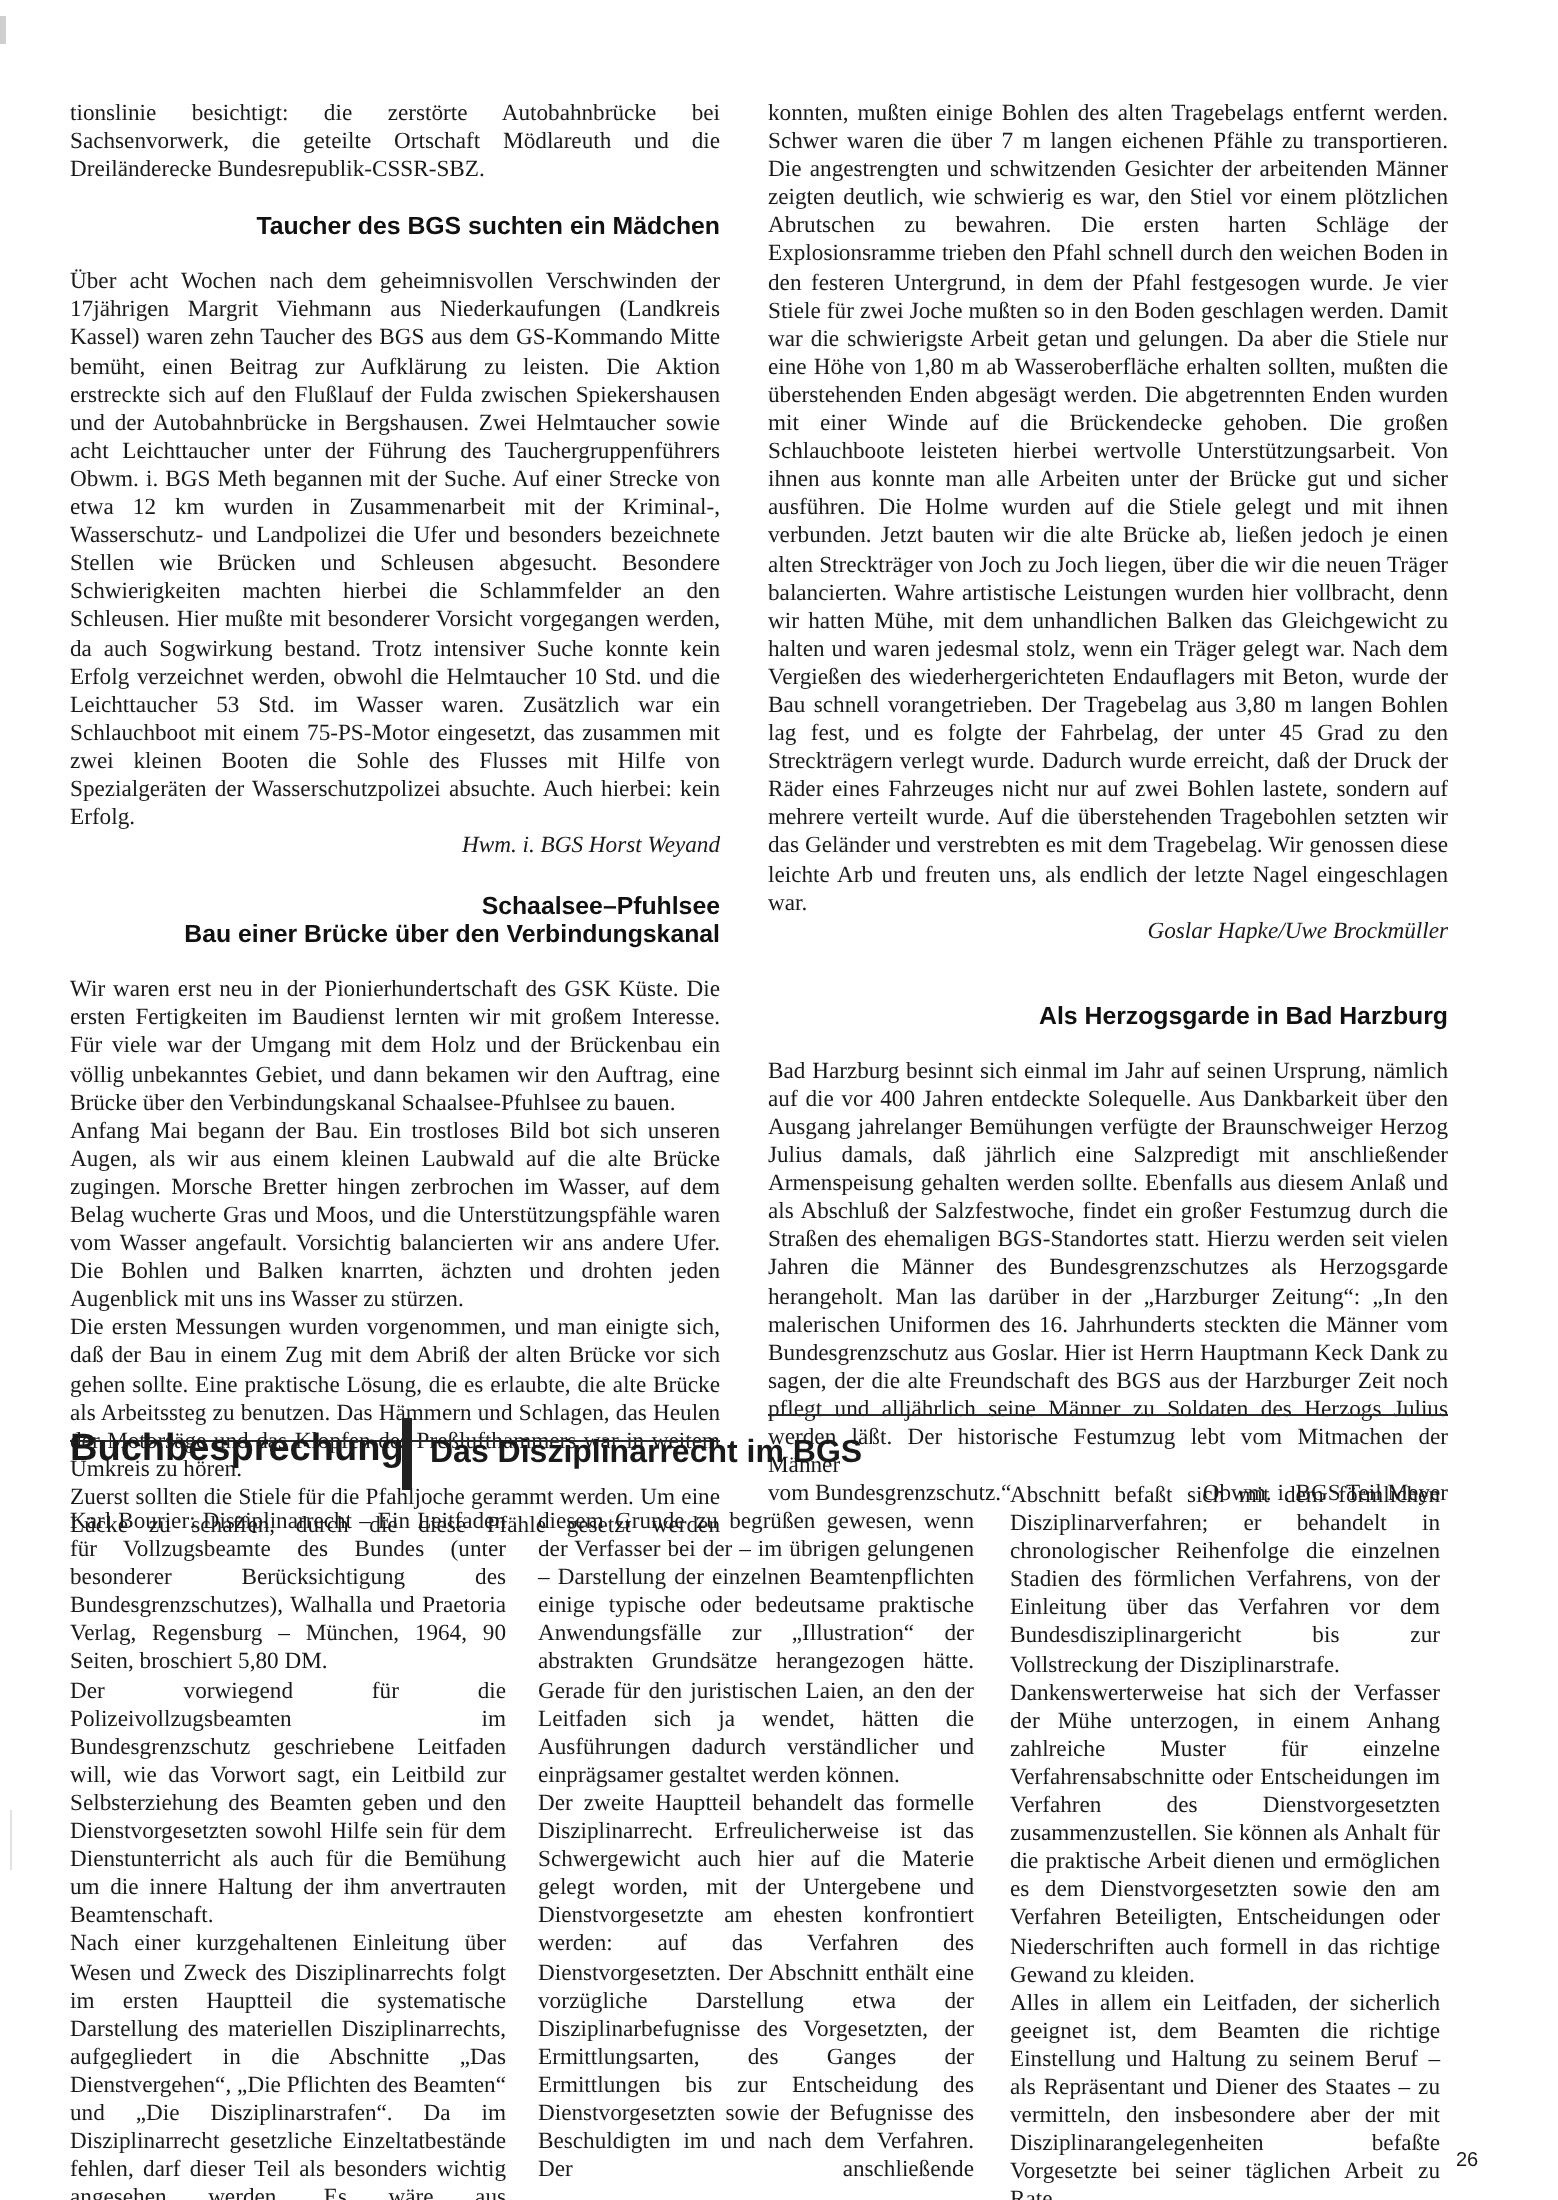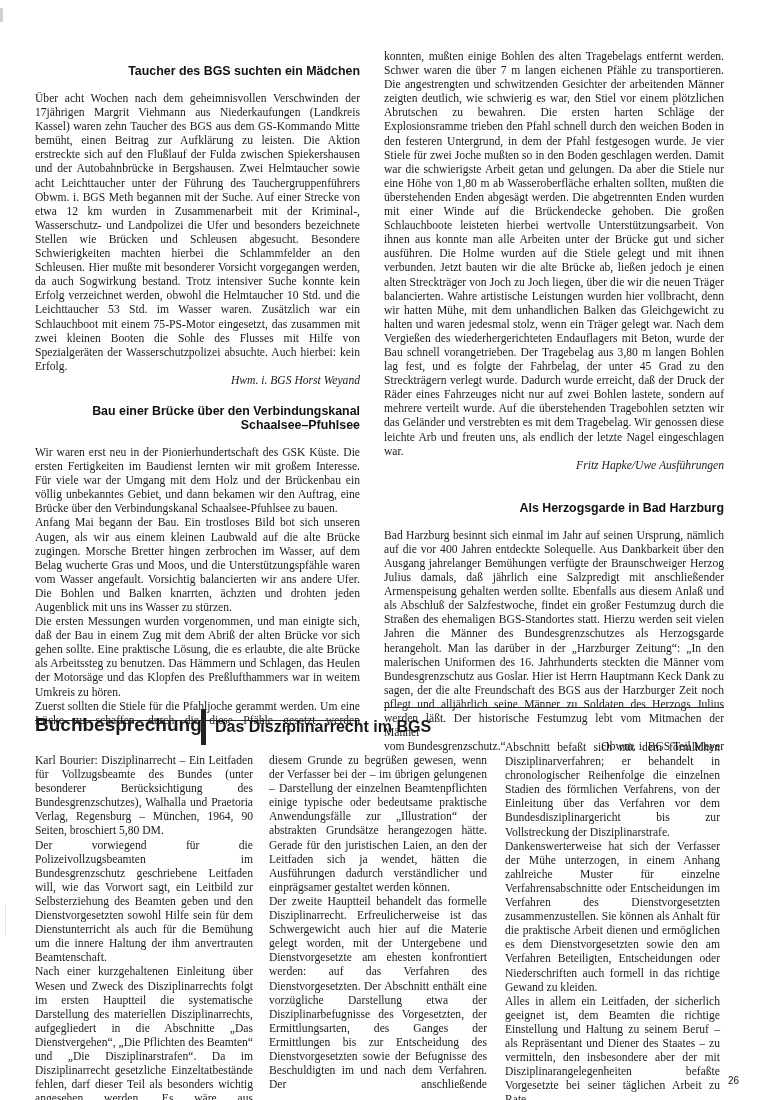--- a/index.html
+++ b/index.html
@@ -31,38 +31,39 @@
 </style>
 </head>
 <body>
 
 <div class="page">
 
   <div class="scan-speck" style="left:0;top:8px;width:3px;height:14px;"></div>
   <div class="scan-speck" style="left:5px;top:905px;width:1px;height:30px;background:#e2e2e2;"></div>
 
   <div class="col col-left">
+    <p>tionslinie besichtigt: die zerstörte Autobahnbrücke bei Sachsenvorwerk, die geteilte Ortschaft Mödlareuth und die Dreiländerecke Bundesrepublik-CSSR-SBZ.</p>
     <div class="gap-s"></div>
     <div class="h">Taucher des BGS suchten ein Mädchen</div>
     <div class="gap-s"></div>
     <p>Über acht Wochen nach dem geheimnisvollen Verschwinden der 17jährigen Margrit Viehmann aus Niederkaufungen (Landkreis Kassel) waren zehn Taucher des BGS aus dem GS-Kommando Mitte bemüht, einen Beitrag zur Aufklärung zu leisten. Die Aktion erstreckte sich auf den Flußlauf der Fulda zwischen Spiekershausen und der Autobahnbrücke in Bergshausen. Zwei Helmtaucher sowie acht Leichttaucher unter der Führung des Tauchergruppenführers Obwm. i. BGS Meth begannen mit der Suche. Auf einer Strecke von etwa 12 km wurden in Zusammenarbeit mit der Kriminal-, Wasserschutz- und Landpolizei die Ufer und besonders bezeichnete Stellen wie Brücken und Schleusen abgesucht. Besondere Schwierigkeiten machten hierbei die Schlammfelder an den Schleusen. Hier mußte mit besonderer Vorsicht vorgegangen werden, da auch Sogwirkung bestand. Trotz intensiver Suche konnte kein Erfolg verzeichnet werden, obwohl die Helmtaucher 10 Std. und die Leichttaucher 53 Std. im Wasser waren. Zusätzlich war ein Schlauchboot mit einem 75-PS-Motor eingesetzt, das zusammen mit zwei kleinen Booten die Sohle des Flusses mit Hilfe von Spezialgeräten der Wasserschutzpolizei absuchte. Auch hierbei: kein Erfolg.</p>
     <p class="sig">Hwm. i. BGS Horst Weyand</p>
     <div class="gap-m"></div>
+    <div class="h">Schaalsee–Pfuhlsee</div>
     <div class="h">Bau einer Brücke über den Verbindungskanal</div>
-    <div class="h">Schaalsee–Pfuhlsee</div>
     <div class="gap-s"></div>
     <p>Wir waren erst neu in der Pionierhundertschaft des GSK Küste. Die ersten Fertigkeiten im Baudienst lernten wir mit großem Interesse. Für viele war der Umgang mit dem Holz und der Brückenbau ein völlig unbekanntes Gebiet, und dann bekamen wir den Auftrag, eine Brücke über den Verbindungskanal Schaalsee-Pfuhlsee zu bauen.</p>
     <p>Anfang Mai begann der Bau. Ein trostloses Bild bot sich unseren Augen, als wir aus einem kleinen Laubwald auf die alte Brücke zugingen. Morsche Bretter hingen zerbrochen im Wasser, auf dem Belag wucherte Gras und Moos, und die Unterstützungspfähle waren vom Wasser angefault. Vorsichtig balancierten wir ans andere Ufer. Die Bohlen und Balken knarrten, ächzten und drohten jeden Augenblick mit uns ins Wasser zu stürzen.</p>
     <p>Die ersten Messungen wurden vorgenommen, und man einigte sich, daß der Bau in einem Zug mit dem Abriß der alten Brücke vor sich gehen sollte. Eine praktische Lösung, die es erlaubte, die alte Brücke als Arbeitssteg zu benutzen. Das Hämmern und Schlagen, das Heulen der Motorsäge und das Klopfen des Preßlufthammers war in weitem Umkreis zu hören.</p>
     <p class="lastline">Zuerst sollten die Stiele für die Pfahljoche gerammt werden. Um eine Lücke zu schaffen, durch die diese Pfähle gesetzt werden</p>
   </div>
 
   <div class="col col-right">
     <p>konnten, mußten einige Bohlen des alten Tragebelags entfernt werden. Schwer waren die über 7 m langen eichenen Pfähle zu transportieren. Die angestrengten und schwitzenden Gesichter der arbeitenden Männer zeigten deutlich, wie schwierig es war, den Stiel vor einem plötzlichen Abrutschen zu bewahren. Die ersten harten Schläge der Explosionsramme trieben den Pfahl schnell durch den weichen Boden in den festeren Untergrund, in dem der Pfahl festgesogen wurde. Je vier Stiele für zwei Joche mußten so in den Boden geschlagen werden. Damit war die schwierigste Arbeit getan und gelungen. Da aber die Stiele nur eine Höhe von 1,80 m ab Wasseroberfläche erhalten sollten, mußten die überstehenden Enden abgesägt werden. Die abgetrennten Enden wurden mit einer Winde auf die Brückendecke gehoben. Die großen Schlauchboote leisteten hierbei wertvolle Unterstützungsarbeit. Von ihnen aus konnte man alle Arbeiten unter der Brücke gut und sicher ausführen. Die Holme wurden auf die Stiele gelegt und mit ihnen verbunden. Jetzt bauten wir die alte Brücke ab, ließen jedoch je einen alten Streckträger von Joch zu Joch liegen, über die wir die neuen Träger balancierten. Wahre artistische Leistungen wurden hier vollbracht, denn wir hatten Mühe, mit dem unhandlichen Balken das Gleichgewicht zu halten und waren jedesmal stolz, wenn ein Träger gelegt war. Nach dem Vergießen des wiederhergerichteten Endauflagers mit Beton, wurde der Bau schnell vorangetrieben. Der Tragebelag aus 3,80 m langen Bohlen lag fest, und es folgte der Fahrbelag, der unter 45 Grad zu den Streckträgern verlegt wurde. Dadurch wurde erreicht, daß der Druck der Räder eines Fahrzeuges nicht nur auf zwei Bohlen lastete, sondern auf mehrere verteilt wurde. Auf die überstehenden Tragebohlen setzten wir das Geländer und verstrebten es mit dem Tragebelag. Wir genossen diese leichte Arb und freuten uns, als endlich der letzte Nagel eingeschlagen war.</p>
-    <p class="sig">Fritz Hapke/Uwe Ausführungen</p>
+    <p class="sig">Goslar Hapke/Uwe Brockmüller</p>
     <div class="gap-s"></div>
     <div class="gap-s"></div>
     <div class="h">Als Herzogsgarde in Bad Harzburg</div>
     <div class="gap-s"></div>
     <p>Bad Harzburg besinnt sich einmal im Jahr auf seinen Ursprung, nämlich auf die vor 400 Jahren entdeckte Solequelle. Aus Dankbarkeit über den Ausgang jahrelanger Bemühungen verfügte der Braunschweiger Herzog Julius damals, daß jährlich eine Salzpredigt mit anschließender Armenspeisung gehalten werden sollte. Ebenfalls aus diesem Anlaß und als Abschluß der Salzfestwoche, findet ein großer Festumzug durch die Straßen des ehemaligen BGS-Standortes statt. Hierzu werden seit vielen Jahren die Männer des Bundesgrenzschutzes als Herzogsgarde herangeholt. Man las darüber in der „Harzburger Zeitung“: „In den malerischen Uniformen des 16. Jahrhunderts steckten die Männer vom Bundesgrenzschutz aus Goslar. Hier ist Herrn Hauptmann Keck Dank zu sagen, der die alte Freundschaft des BGS aus der Harzburger Zeit noch pflegt und alljährlich seine Männer zu Soldaten des Herzogs Julius werden läßt. Der historische Festumzug lebt vom Mitmachen der Männer</p>
     <div class="romann-line">
       <span>vom Bundesgrenzschutz.“</span>
       <span>Obwm. i. BGS Teil Meyer</span>
     </div>
   </div>

